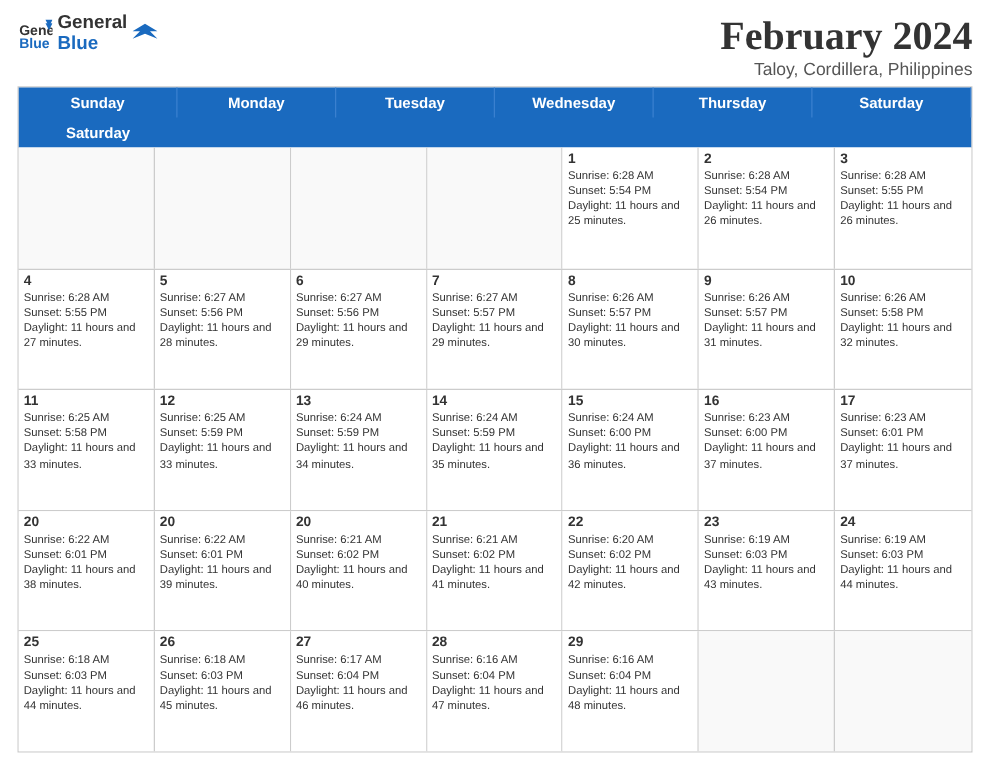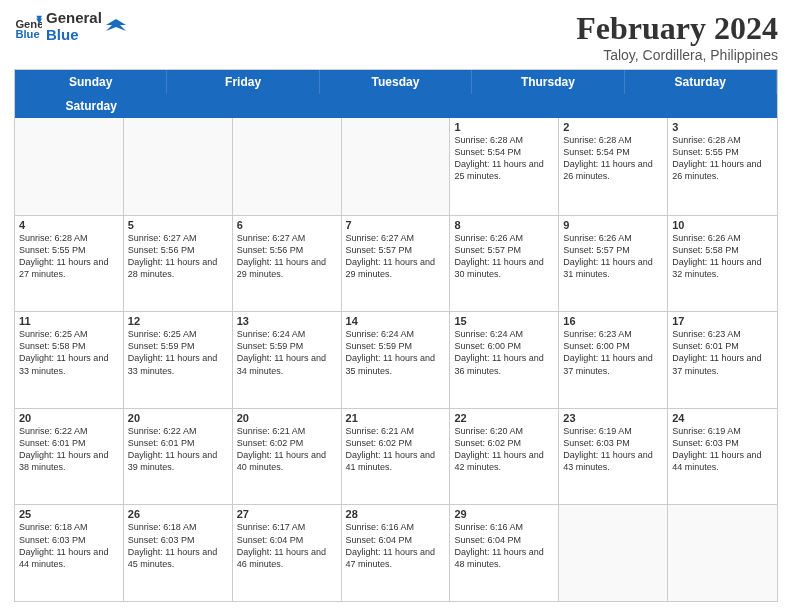--- a/index.html
+++ b/index.html
@@ -46,21 +46,21 @@
       color: #555;
     }
     .calendar {
       flex: 1;
       display: flex;
       flex-direction: column;
       border: 1px solid #ccc;
     }
     .cal-header {
       display: grid;
-      grid-template-columns: repeat(5, 1fr);
+      grid-template-columns: repeat(6, 1fr);
       background: #1a6abf;
     }
     .cal-header-cell {
       color: #fff;
       font-size: 12px;
       font-weight: bold;
       padding: 5px 4px;
       text-align: center;
       border-right: 1px solid #3a80cf;
     }
@@ -120,22 +120,23 @@
     </div>
     <div class="title-area">
       <div class="month-year">February 2024</div>
       <div class="location">Taloy, Cordillera, Philippines</div>
     </div>
   </div>
 
   <div class="calendar">
     <div class="cal-header">
     <div class="cal-header-cell">Sunday</div>
-        <div class="cal-header-cell">Friday</div>
+        <div class="cal-header-cell">Monday</div>
         <div class="cal-header-cell">Tuesday</div>
+        <div class="cal-header-cell">Wednesday</div>
         <div class="cal-header-cell">Thursday</div>
         <div class="cal-header-cell">Saturday</div>
         <div class="cal-header-cell">Saturday</div>
       </div>
     <div class="cal-body">
     <div class="cal-row">
           <div class="cal-cell empty"></div>
           <div class="cal-cell empty"></div>
           <div class="cal-cell empty"></div>
           <div class="cal-cell empty"></div>

